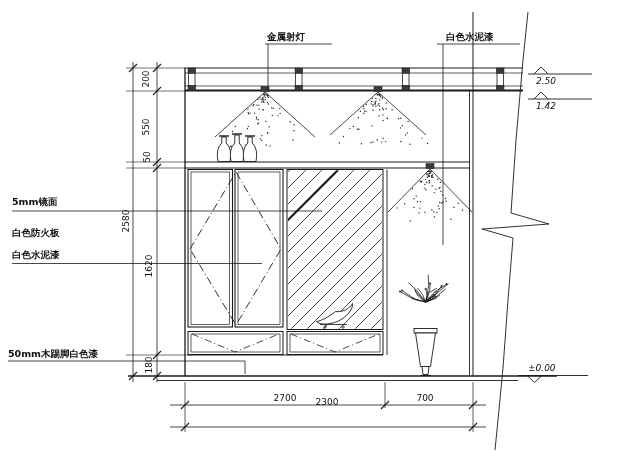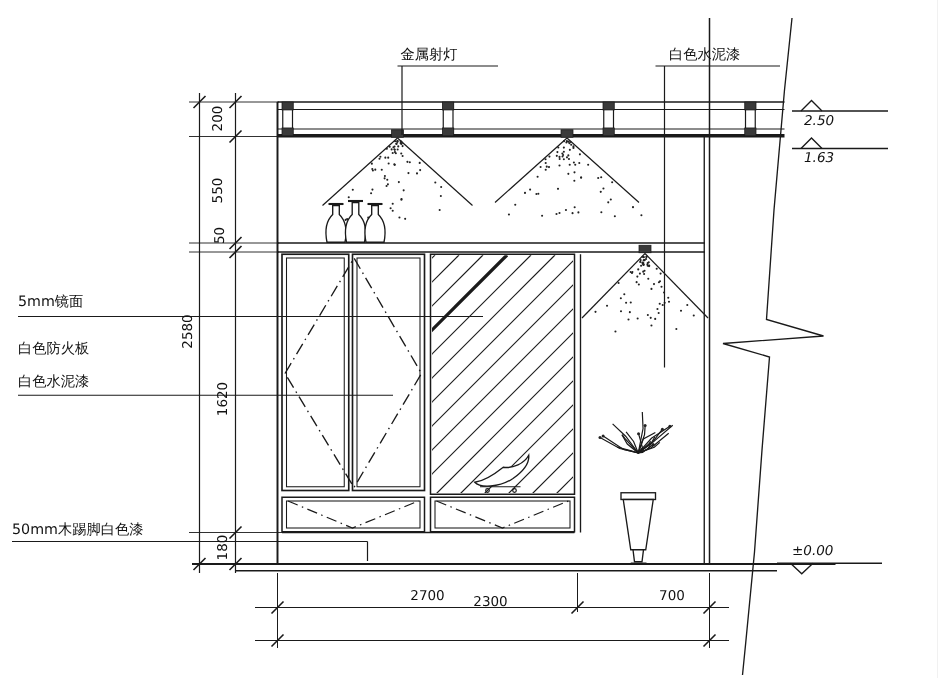--- a/index.html
+++ b/index.html
@@ -3,21 +3,21 @@
 <meta charset="utf-8">
 <style>
   html,body{margin:0;padding:0;background:#e8e8e8;}
   #stage{position:relative;width:625px;height:452px;background:#ffffff;overflow:hidden;
          font-family:"DejaVu Sans",sans-serif;}
   #lw{position:absolute;left:0;top:0;}
   #lw line,#lw polyline,#lw path,#lw rect,#lw circle{stroke:#1a1a1a;fill:none;}
   #lw .fdark{fill:#3a3a3a;stroke:#1a1a1a;}
   #lw .fdot{fill:#222;stroke:none;}
   #lw .fwhite{fill:#ffffff;stroke:#1a1a1a;}
-  .lbl{position:absolute;font-size:9.5px;font-weight:normal;color:#111;white-space:nowrap;line-height:11px;}
+  .lbl{position:absolute;font-size:9.5px;font-weight:bold;color:#111;white-space:nowrap;line-height:11px;}
   .dim{position:absolute;font-size:9px;color:#111;width:44px;height:12px;line-height:12px;text-align:center;}
   .vdim{transform:rotate(-90deg);}
   .lvl{position:absolute;font-size:9px;color:#111;white-space:nowrap;font-style:italic;}
 </style>
 </head>
 <body>
 
 <div id="stage">
 
   <svg id="lw" width="625" height="452" viewBox="0 0 625 452">
@@ -438,19 +438,19 @@
   <div class="lbl" style="left:8px;top:348px">50mm木踢脚白色漆</div>
 
   <div class="dim vdim" style="left:124px;top:73px">200</div>
   <div class="dim vdim" style="left:124px;top:121px">550</div>
   <div class="dim vdim" style="left:125px;top:151px">50</div>
   <div class="dim vdim" style="left:127px;top:260px">1620</div>
   <div class="dim vdim" style="left:127px;top:359px">180</div>
   <div class="dim vdim" style="left:104px;top:215px">2580</div>
 
   <div class="dim" style="left:263px;top:392px">2700</div>
-  <div class="dim" style="left:426px;top:392px">700</div>
+  <div class="dim" style="left:403px;top:392px">700</div>
   <div class="dim" style="left:305px;top:396px">2300</div>
 
   <div class="lvl" style="left:536px;top:76px">2.50</div>
-  <div class="lvl" style="left:536px;top:101px">1.63</div>
+  <div class="lvl" style="left:536px;top:101px">1.42</div>
   <div class="lvl" style="left:528px;top:363px">±0.00</div>
 </div>
 
 </body></html>

